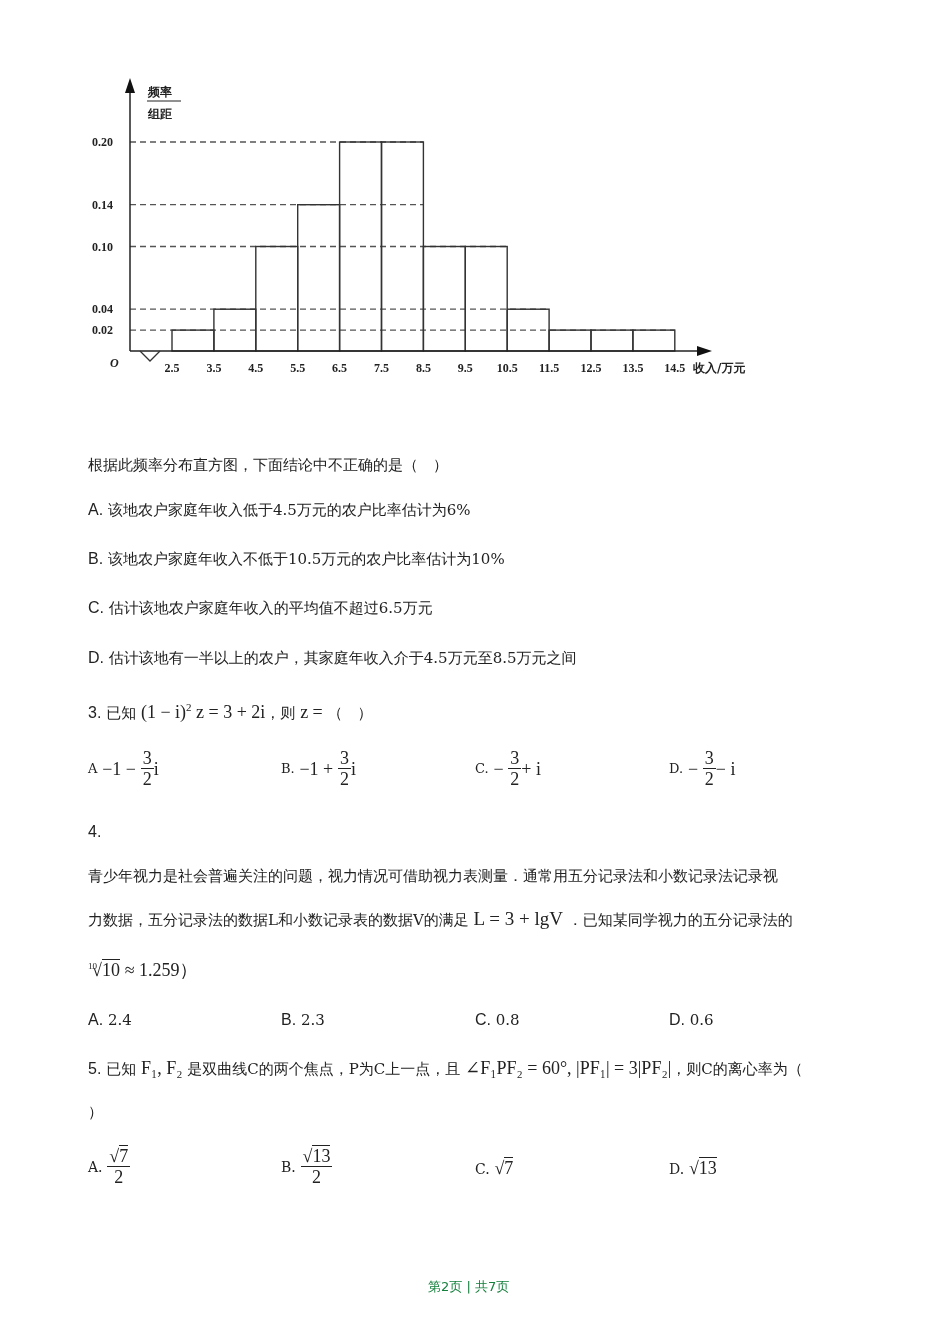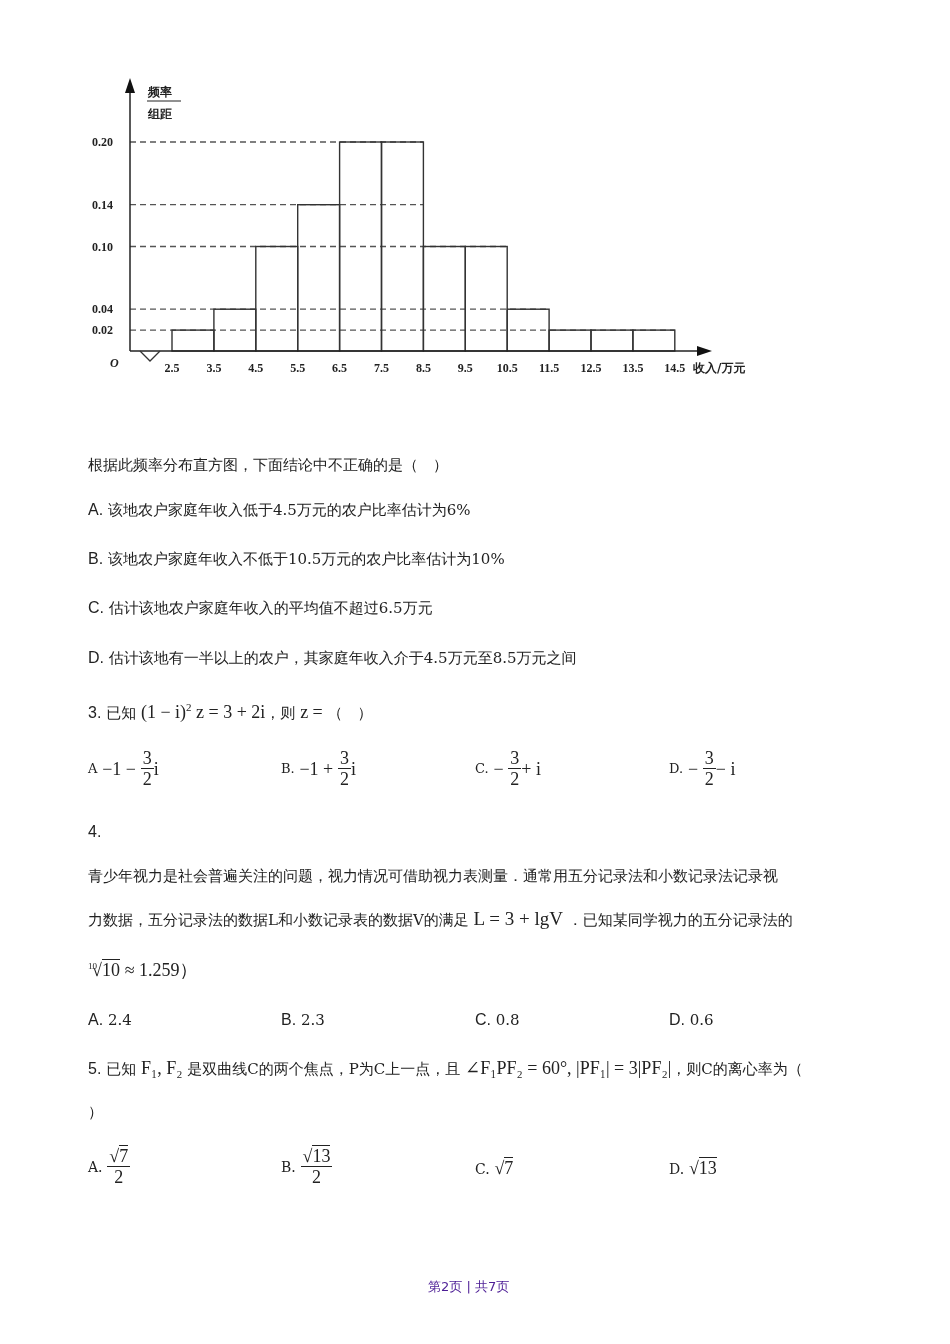--- a/index.html
+++ b/index.html
@@ -5,21 +5,21 @@
   html, body { margin: 0; padding: 0; background: #ffffff; }
   body { width: 950px; height: 1344px; position: relative; overflow: hidden;
          font-family: "DejaVu Serif", "Liberation Serif", serif; color: #222; }
   .abs { position: absolute; white-space: nowrap; }
   .txt { font-size: 15px; line-height: 20px; }
   .lbl { font-family: "Liberation Sans", "DejaVu Sans", sans-serif; font-size: 16px; }
   .math { font-family: "Liberation Serif", "DejaVu Serif", serif; font-size: 18px; }
   .ital { }
   .frac { display: inline-flex; flex-direction: column; align-items: center; vertical-align: middle; line-height: 20px; font-family: "Liberation Serif", serif; font-size: 18px; }
   .frac .num { border-bottom: 1px solid #222; padding: 0 2px; }
-  .footer { font-family: "DejaVu Sans", sans-serif; font-size: 13px; color: #4c1d95; }
+  .footer { font-family: "DejaVu Sans", sans-serif; font-size: 13px; color: #15803d; }
   svg text { font-family: "Liberation Serif", "DejaVu Serif", serif; font-weight: bold; font-size: 12px; fill: #222; }
   svg text.cjk { font-family: "DejaVu Sans", sans-serif; font-size: 12px; }
 </style>
 </head>
 <body>
 
 <svg class="abs" style="left:0;top:0" width="950" height="400" viewBox="0 0 950 400">
   <g id="chart-g">
       <line x1="130" y1="330.1" x2="674.8" y2="330.1" stroke="#555" stroke-width="1.3" stroke-dasharray="6,4"></line>
       <line x1="130" y1="309.2" x2="549.0999999999999" y2="309.2" stroke="#555" stroke-width="1.3" stroke-dasharray="6,4"></line>

